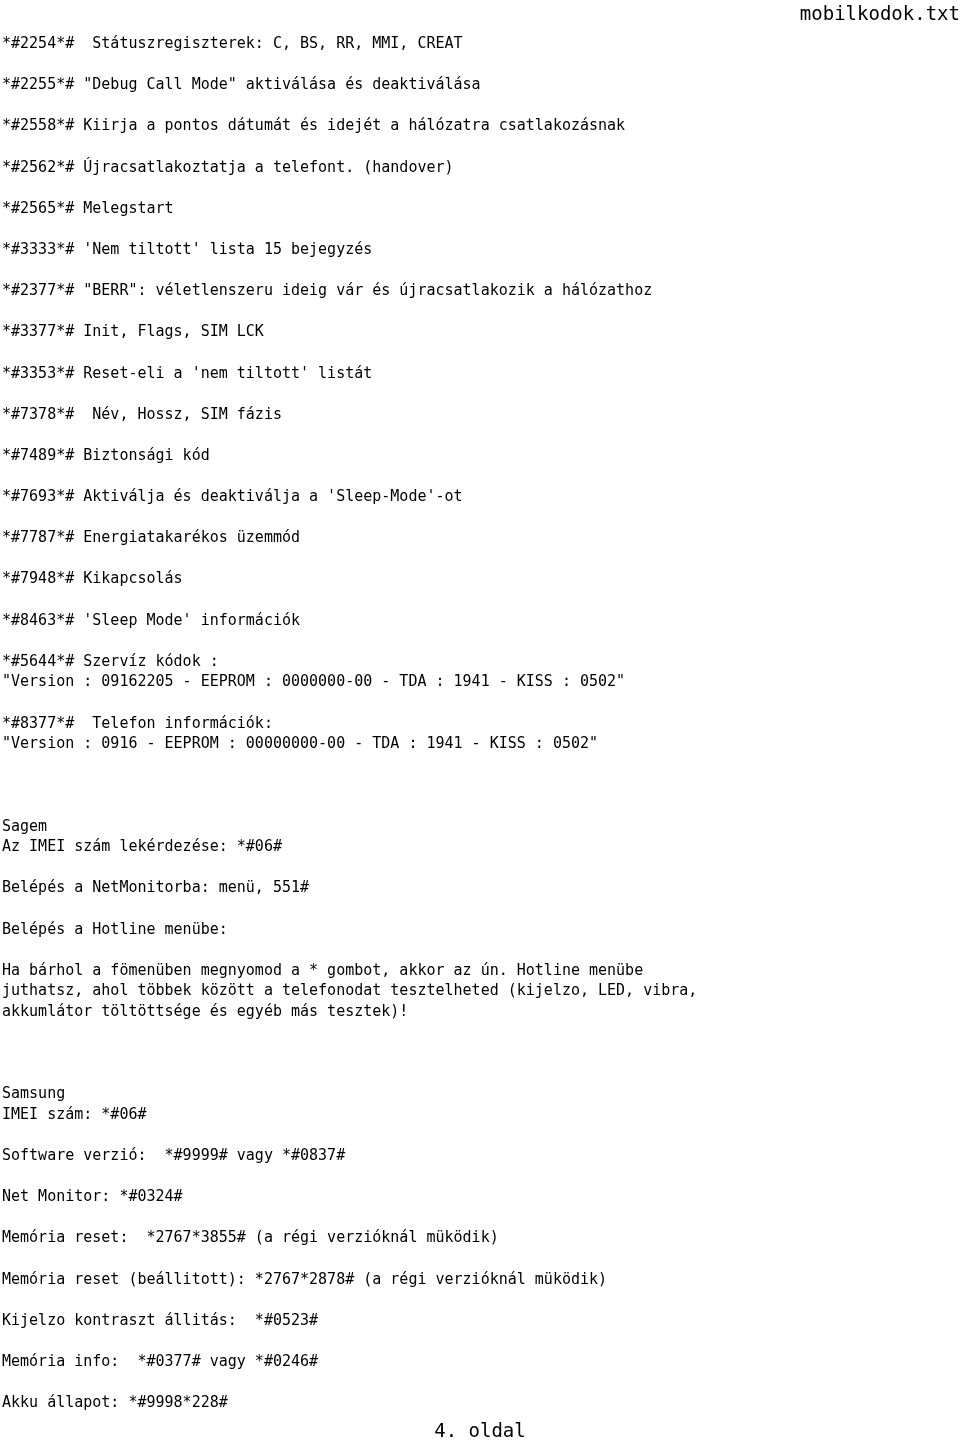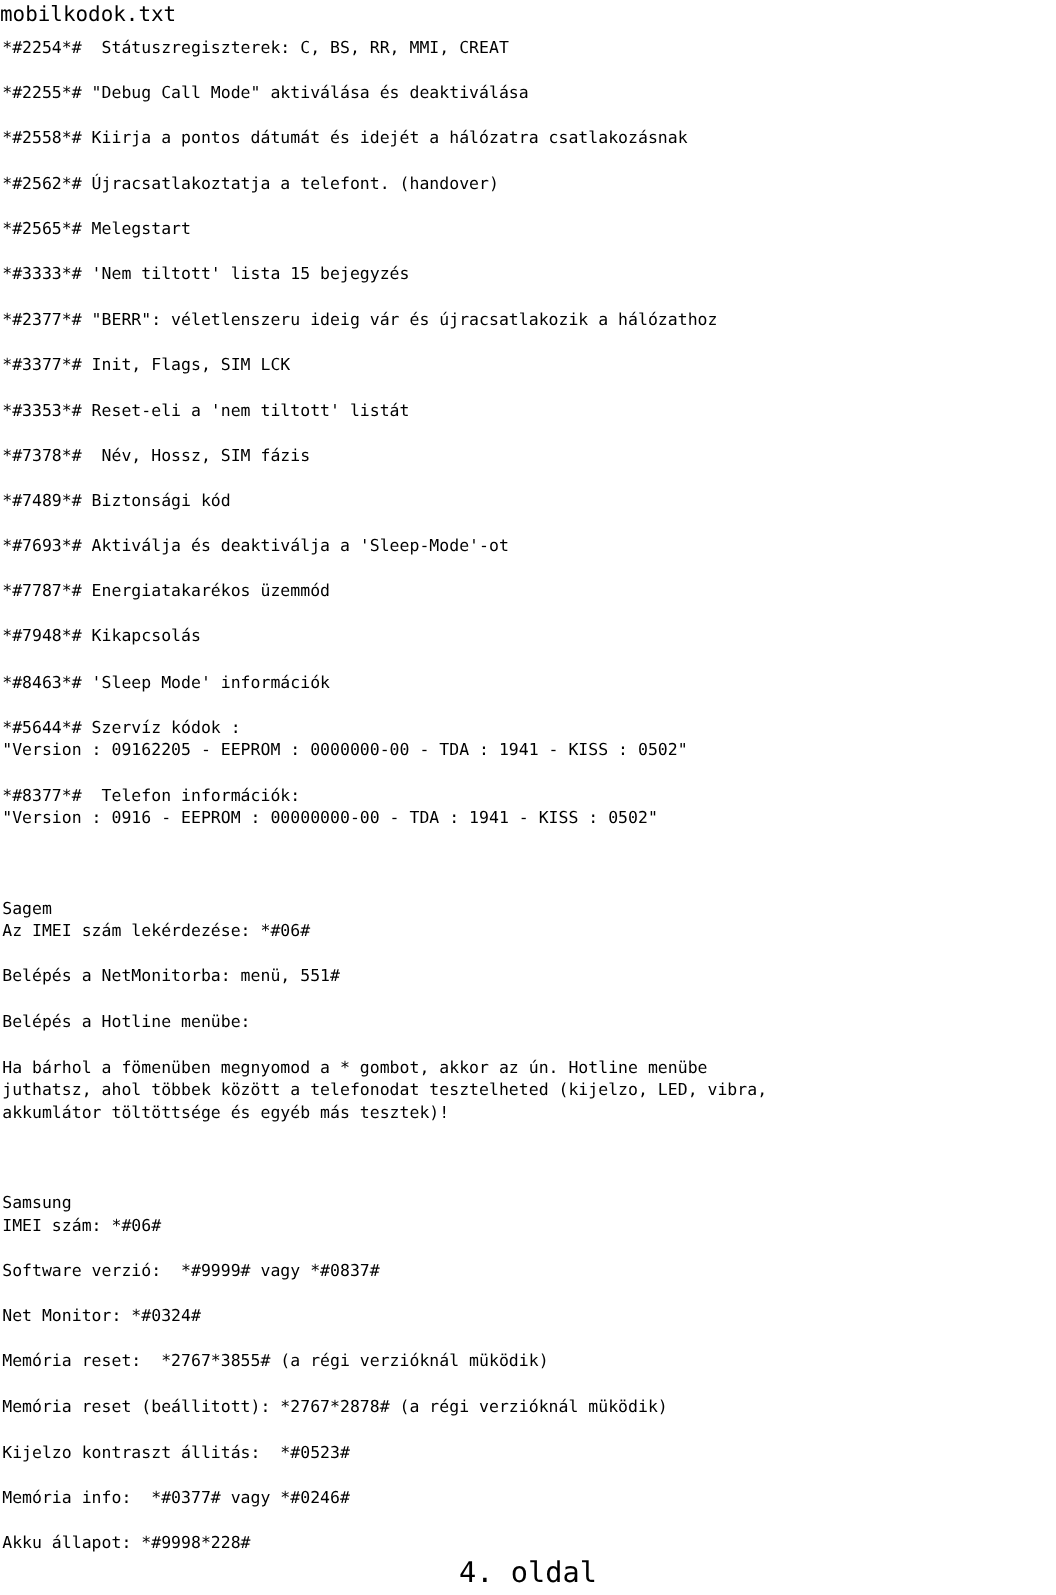--- a/index.html
+++ b/index.html
@@ -23,21 +23,21 @@
     height: 1450px;
     box-sizing: border-box;
   }
 
   
   .doc-title {
     position: absolute;
     top: 2px;
     left: 0;
     width: 960px;
-    text-align: left;
+    text-align: right;
     font-size: 19px;
     line-height: 22px;
     letter-spacing: 0px;
     white-space: pre;
   }
 
   
   .text-body {
     position: absolute;
     top: 33px;
@@ -62,21 +62,21 @@
     white-space: pre;
   }
 
   
   .page-footer {
     position: absolute;
     top: 1419px;
     left: 0;
     width: 960px;
     text-align: center;
-    font-size: 26px;
+    font-size: 19px;
     line-height: 22px;
     white-space: pre;
   }
 </style>
 </head>
 <body>
 
 <div class="page">
 
   <div class="doc-title">mobilkodok.txt</div>

